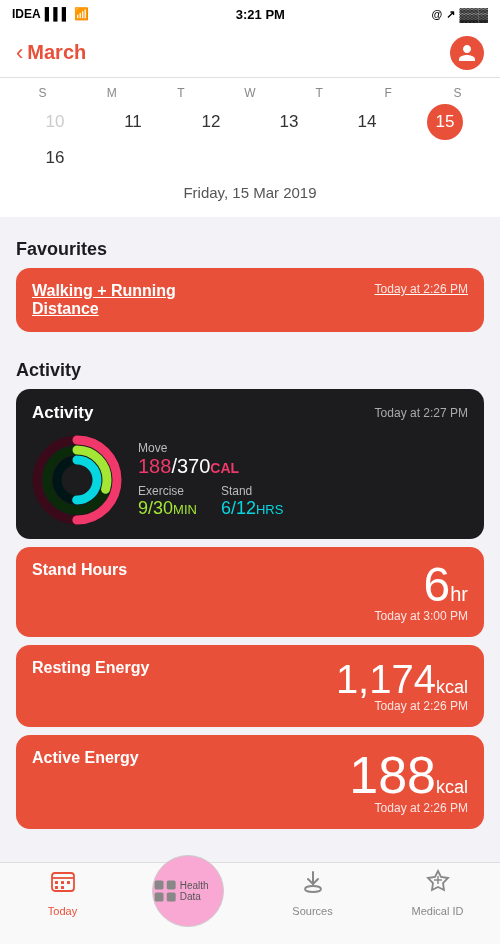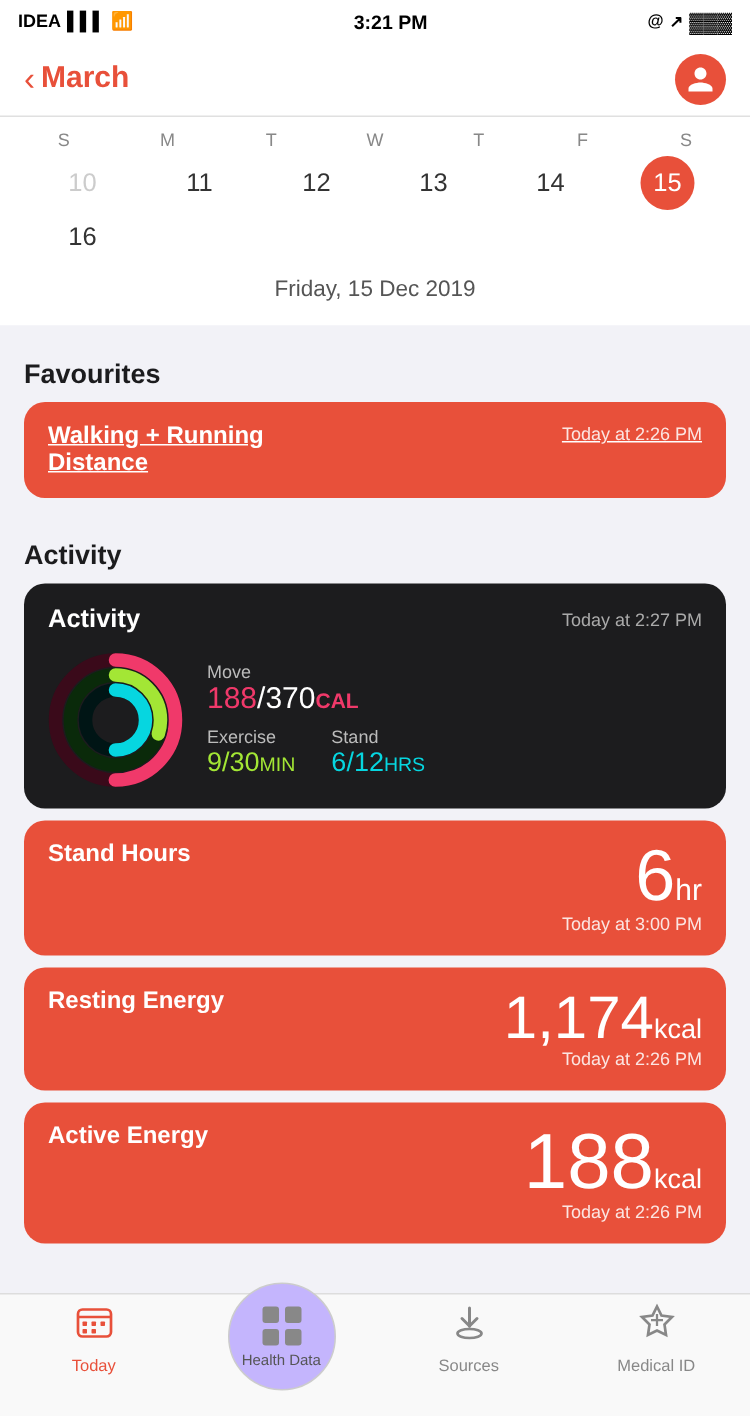--- a/index.html
+++ b/index.html
@@ -290,23 +290,22 @@
     }
     .health-data-circle {
       position: absolute;
       top: -14px;
       left: 50%;
       transform: translateX(-50%);
       width: 72px;
       height: 72px;
       border-radius: 50%;
       border: 1px solid #ccc;
-      background: #c4b5fd;
-      display: flex;
-      flex-direction: column;
+      background: #f9a8d4;
+      display: flex;
       align-items: center;
       justify-content: center;
       gap: 3px;
     }
 
     
     .scroll-content {
       position: absolute;
       top: 78px;
       left: 0;
@@ -359,21 +358,21 @@
     </div>
     <div class="calendar-week">
       <div class="calendar-day dimmed">10</div>
       <div class="calendar-day">11</div>
       <div class="calendar-day">12</div>
       <div class="calendar-day">13</div>
       <div class="calendar-day">14</div>
       <div class="calendar-day today">15</div>
       <div class="calendar-day">16</div>
     </div>
-    <div class="calendar-date-label">Friday, 15 Dec 2019</div>
+    <div class="calendar-date-label">Friday, 15 Mar 2019</div>
   </div>
 
   <div style="height:8px; background:#f2f2f7;"></div>
 
   <div class="section">
     <div class="section-title">Favourites</div>
     <div class="card-orange">
       <div class="walking-card">
         <div class="walking-title">Walking + Running Distance</div>
         <div class="walking-value-block">

